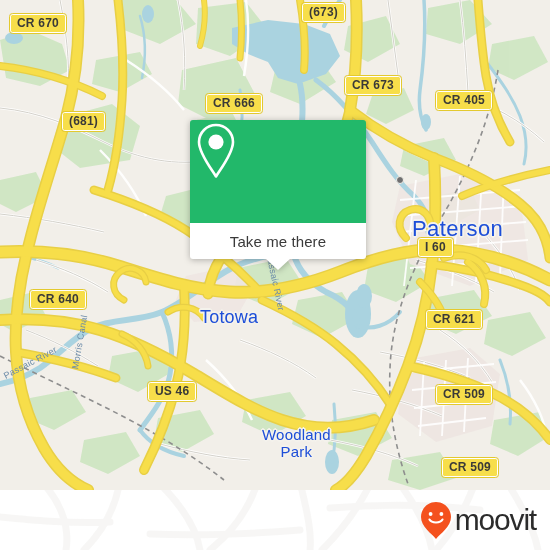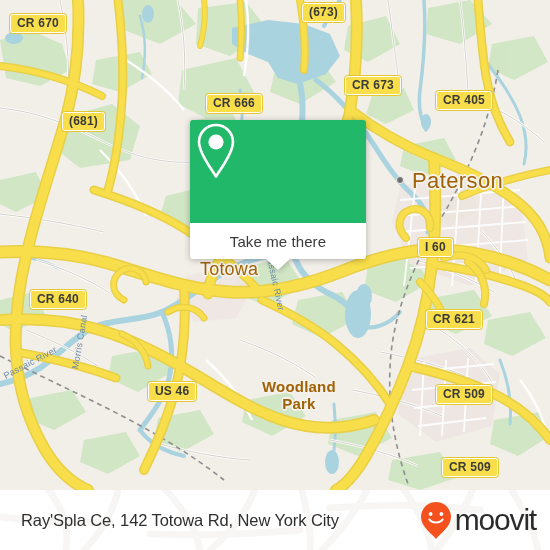--- a/index.html
+++ b/index.html
@@ -10,24 +10,25 @@
   }
   #root{position:relative;width:550px;height:550px;overflow:hidden;}
 
   
   .map{position:absolute;left:0;top:0;width:550px;height:490px;overflow:hidden;background:#f2efe9;}
   .map svg{position:absolute;left:0;top:0;}
 
   
   .maplabel{position:absolute;white-space:nowrap;pointer-events:none;}
   .city{
-    color:#a16207;font-weight:normal;
+    color:#1d4ed8;font-weight:normal;
     text-shadow:
       -1.6px 0 #f4f2ec, 1.6px 0 #f4f2ec, 0 -1.6px #f4f2ec, 0 1.6px #f4f2ec,
       -1.2px -1.2px #f4f2ec, 1.2px -1.2px #f4f2ec, -1.2px 1.2px #f4f2ec, 1.2px 1.2px #f4f2ec;
+    margin-top: 48px;
   }
   .city.paterson{font-size:22px;letter-spacing:.4px;}
   .city.totowa{font-size:18px;letter-spacing:.2px;}
   .city.woodland{font-size:15px;letter-spacing:.2px;text-align:center;line-height:17px;}
   .citydot{
     position:absolute;width:6px;height:6px;border-radius:50%;
     background:#6f6f70;border:1.5px solid #f4f2ec;box-sizing:content-box;
   }
   .water-label{
     position:absolute;color:#6a8aa8;font-size:9px;white-space:nowrap;
@@ -350,21 +351,21 @@
           <path d="M168,312 C180,304 196,306 204,318"></path>
         </g>
       </g>
     </svg>
 
     <div class="citydot" style="left:396px;top:176px;"></div>
     <div class="maplabel city paterson" style="left:412px;top:168px;">Paterson</div>
 
     <div class="maplabel city totowa" style="left:200px;top:259px;">Totowa</div>
 
-    <div class="maplabel city woodland" style="left:262px;top:378px;font-weight:bold;">
+    <div class="maplabel city woodland" style="left:262px;top:378px;">
       <span>Woodland</span><br>
       <span>Park</span>
     </div>
 
     <div class="water-label" style="left:274px;top:252px;transform:rotate(78deg);">Passaic River</div>
     <div class="water-label" style="left:2px;top:372px;transform:rotate(-28deg);">Passaic River</div>
     <div class="water-label" style="left:70px;top:368px;transform:rotate(-80deg);">Morris Canal</div>
 
     <div class="shield" style="left:10px;top:14px;">CR 670</div>
     <div class="shield" style="left:302px;top:3px;">(673)</div>
@@ -405,21 +406,20 @@
         <path d="M372,-10 C360,16 342,40 322,60"></path>
         <path d="M400,-6 C416,16 428,38 432,60"></path>
         <path d="M476,-10 C466,18 452,42 436,60"></path>
         <path d="M508,-6 C522,16 534,38 538,60"></path>
         <path d="M-10,26 C30,30 70,34 110,32"></path>
         <path d="M150,44 C200,46 250,44 300,40"></path>
         <path d="M330,18 C380,14 430,14 480,20"></path>
       </g>
     </svg>
 
-    <div class="footer-text">Ray'Spla Ce, 142 Totowa Rd, New York City</div>
 
     <div class="footer-logo">
       <svg width="34" height="40" viewBox="0 0 34 40">
         <path d="M17,2 C25.3,2 32,8.7 32,17 C32,26.5 21.5,33.5 17,39 C12.5,33.5 2,26.5 2,17 C2,8.7 8.7,2 17,2 Z" fill="#f4511e"></path>
         <circle cx="11.6" cy="14" r="1.9" fill="#ffffff"></circle>
         <circle cx="22.4" cy="14" r="1.9" fill="#ffffff"></circle>
         <path d="M10.5,19.5 C12.6,23.4 21.4,23.4 23.5,19.5" fill="none" stroke="#ffffff" stroke-width="2.1" stroke-linecap="round"></path>
       </svg>
       <span class="logo-word">moovit</span>
     </div>

